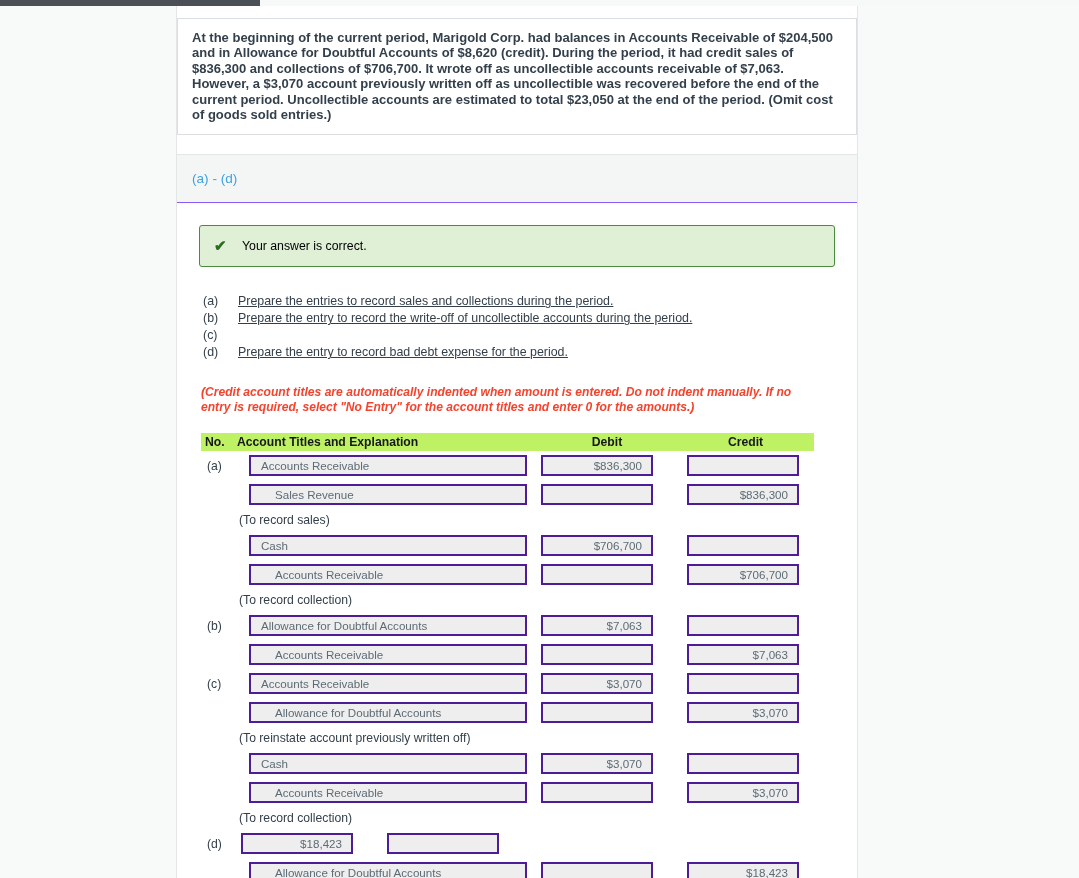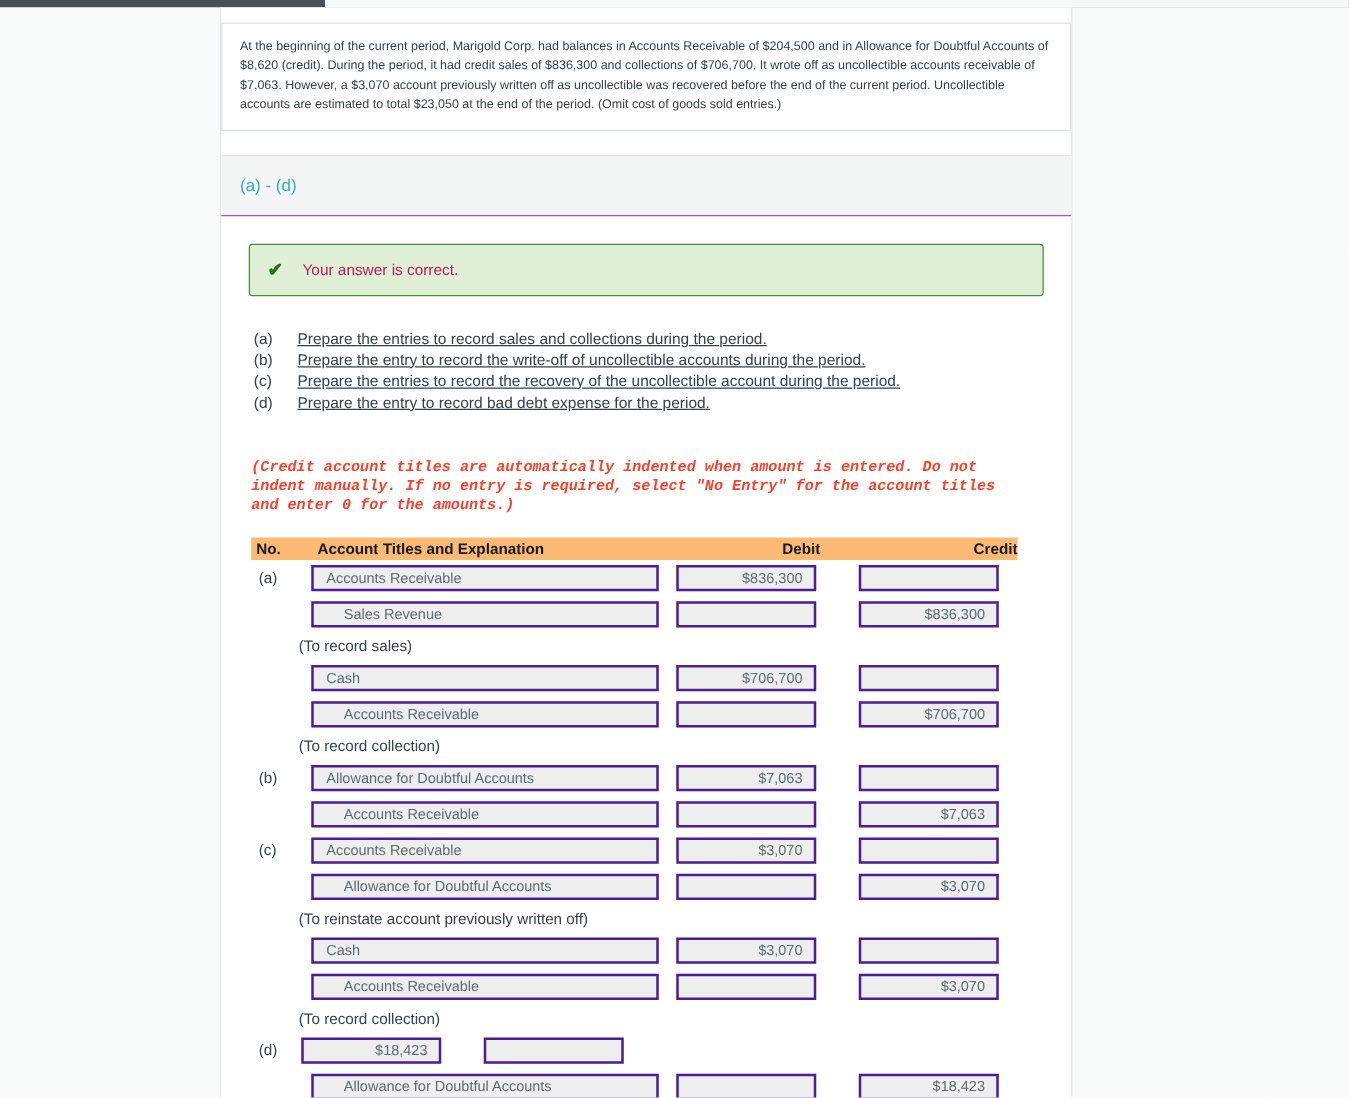--- a/index.html
+++ b/index.html
@@ -56,22 +56,23 @@
     box-sizing: border-box;
   }
 
   
   .problem-box {
     margin: 12px 0 0 0;
     border: 1px solid #dcdfe1;
     background: #ffffff;
     padding: 11px 14px 12px 14px;
     line-height: 15.4px;
-    font-size: 10px;
+    font-size: 13px;
     color: #333f4a;
+    font-weight: bold;
   }
 
   
   .section-bar {
     margin-top: 19px;
     background: #f4f5f5;
     border-top: 1px solid #e3e5e6;
     border-bottom: 1px solid #8b5cf6;
     padding: 16px 0 16px 15px;
   }
@@ -92,59 +93,57 @@
     align-items: center;
     padding-left: 14px;
   }
   .banner .check {
     color: #2f6b23;
     font-size: 15px;
     font-weight: bold;
     width: 28px;
   }
   .banner .msg {
-    color: #be185d;
+    color: #000000;
     font-size: 12.3px;
   }
 
   
   .req-list {
     margin: 26px 0 0 0;
     padding: 0 0 0 26px;
   }
   .req-row { display: flex; line-height: 17px; }
   .req-letter { width: 35px; flex: none; font-size: 12.4px; color: #333f4a; }
   .req-text { font-size: 12.4px; color: #333f4a; text-decoration: underline; }
 
   
   .red-note {
-    margin: 36px 0 0 0;
+    margin: 24px 0 0 0;
     padding: 0 45px 0 24px;
     color: #f4442e;
     font-style: italic;
     font-weight: bold;
     font-size: 12.1px;
     line-height: 15px;
-    font-family: Liberation Mono, monospace;
   }
 
   
   .jtable {
     margin: 18px 0 0 24px;
     width: 613px;
   }
   .jhead {
     display: flex;
-    background: #fdba74;
+    background: #bef264;
     height: 18px;
     align-items: center;
     font-weight: bold;
     font-size: 12.2px;
     color: #16181a;
-    gap: 17px;
   }
   .col-no     { width: 36px; flex: none; padding-left: 4px; box-sizing: border-box; }
   .col-acct   { width: 300px; flex: none; }
   .col-debit  { width: 140px; flex: none; text-align: center; }
   .col-credit { width: 137px; flex: none; text-align: center; }
 
   .jrow {
     display: flex;
     align-items: center;
     height: 29px;
@@ -221,21 +220,20 @@
       <div class="req-row">
         <div class="req-letter">(a)</div>
         <div class="req-text">Prepare the entries to record sales and collections during the period.</div>
       </div>
       <div class="req-row">
         <div class="req-letter">(b)</div>
         <div class="req-text">Prepare the entry to record the write-off of uncollectible accounts during the period.</div>
       </div>
       <div class="req-row">
         <div class="req-letter">(c)</div>
-        <div class="req-text">Prepare the entries to record the recovery of the uncollectible account during the period.</div>
       </div>
       <div class="req-row">
         <div class="req-letter">(d)</div>
         <div class="req-text">Prepare the entry to record bad debt expense for the period.</div>
       </div>
     </div>
 
   <div class="red-note">(Credit account titles are automatically indented when amount is entered. Do not indent manually. If no entry is required, select "No Entry" for the account titles and enter 0 for the amounts.)</div>
 
   <div class="jtable">

